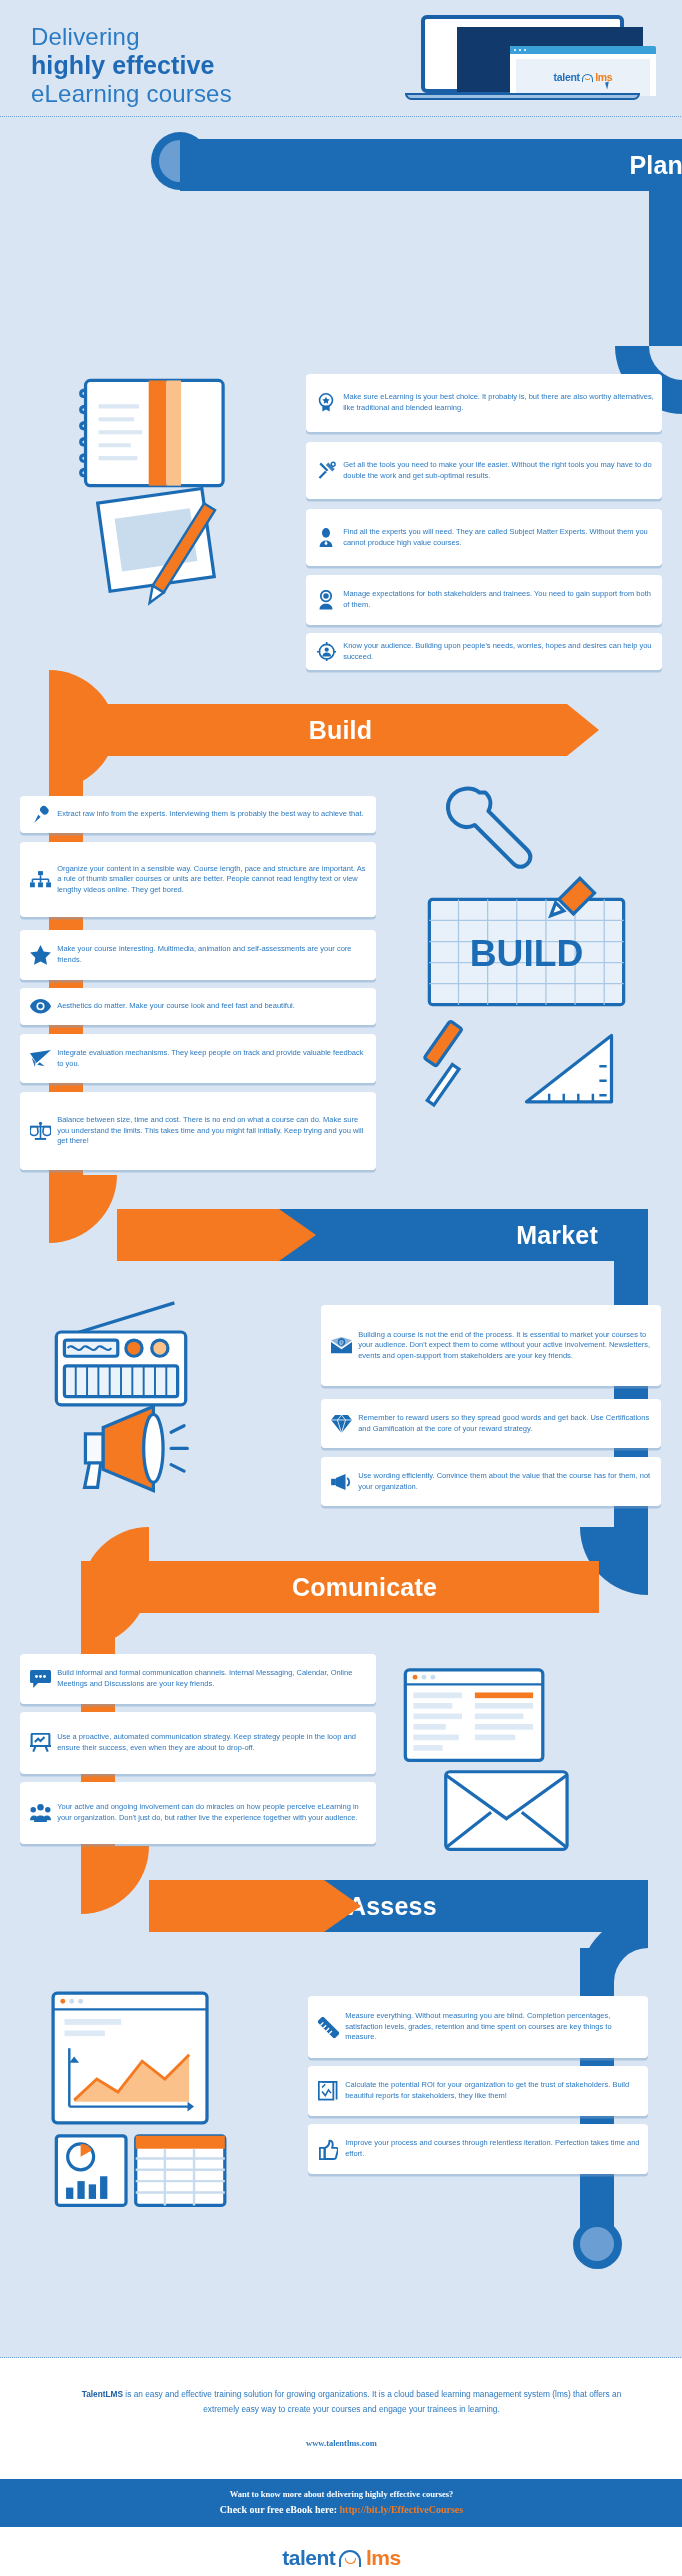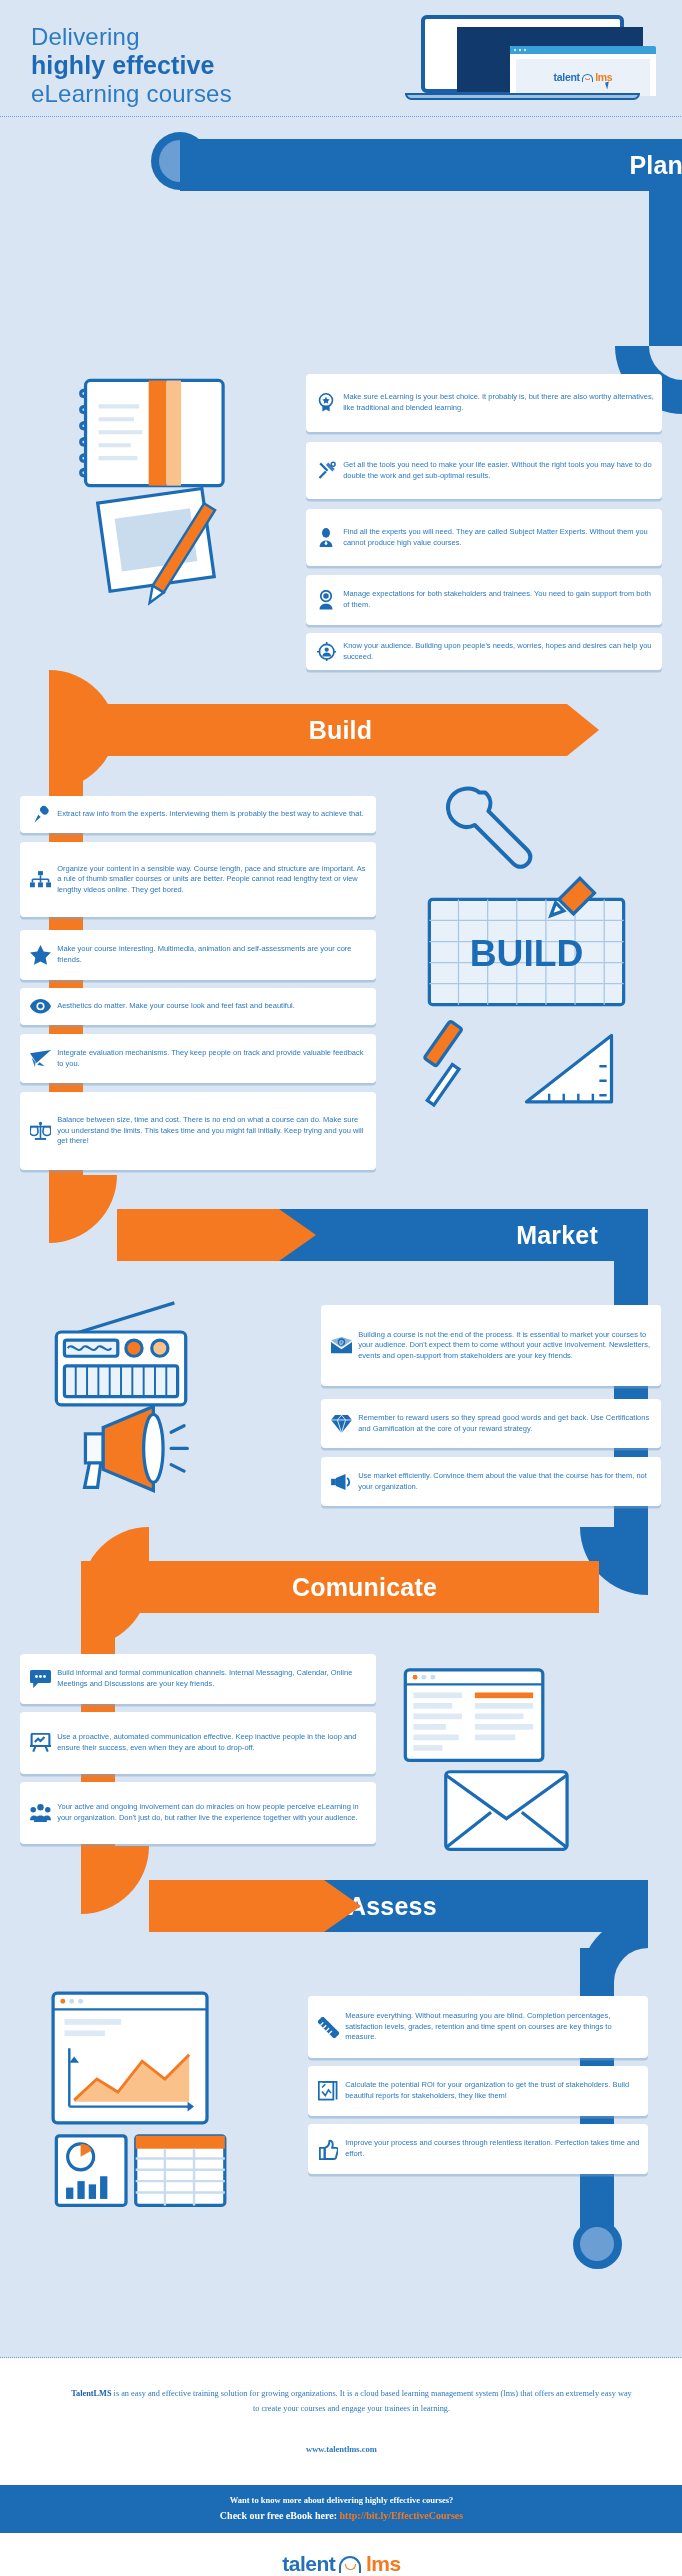--- a/index.html
+++ b/index.html
@@ -84,21 +84,21 @@
     position:absolute; background:#ffffff; border-radius:4px;
     box-shadow: 0 2.4px 0 rgba(125,160,200,.45);
     display:flex; align-items:center; padding:6.5px 8px 6.5px 6.5px;
   }
   .card .ic { width:27.5px; min-width:27.5px; display:flex; align-items:center; justify-content:center; color:#1b6cb5; }
   .card .tx { font-size:7.5px; line-height:1.42; color:#2c79c0; padding-left:3.2px; }
 
   
   .illus { position:absolute; }
   .foot-text { font-size:8.3px; line-height:1.75; color:#2c79c0; text-align:center;
-     padding:12px 49px; font-family:Liberation Serif, serif;margin-left:20px; }
+     padding:6px 49px; font-family:Liberation Sans, sans-serif;margin-left:20px; }
   .foot-text b { color:#1b5fa6; }
   .foot-url { font-size:8.5px; font-weight:700; color:#2c79c0; text-align:center;
      font-family:"Liberation Serif", serif; }
   .cta { background:#1b6cb5; width:683px; text-align:center; padding:9.7px 0 11.3px; }
   .cta-l1 { font-size:8.5px; font-weight:700; color:#ffffff; font-family:"Liberation Serif", serif;}
   .cta-l2 { font-size:10px; font-weight:700; color:#ffffff; margin-top:5.7px; font-family:"Liberation Serif", serif;}
   .cta-l2 .u { color:#f47920; }
   .brand { text-align:center; padding-top:19.4px; }
   .brandlogo { font-size:21px; font-weight:700; display:inline-flex; align-items:center; letter-spacing:-0.5px;}
   .brandlogo .t { color:#2371bb; }
@@ -392,21 +392,21 @@
   </div>
 
   <div class="card" style="left:321px;top:1457px;width:340px;height:49px;">
     <div class="ic">
       <svg width="21" height="16" viewBox="0 0 26 20" fill="#1b6cb5">
           <path d="M0 6h6v8H0z"></path>
           <path d="M6 5l12-5v20L6 15z"></path>
           <path d="M20 5a6 6 0 010 10" fill="none" stroke="#1b6cb5" stroke-width="2.4"></path>
         </svg>
     </div>
-    <div class="tx">Use market efficiently. Convince them about the value that the course has for them, not your organization.</div>
+    <div class="tx">Use wording efficiently. Convince them about the value that the course has for them, not your organization.</div>
   </div>
 
   <div class="illus" style="left:45px;top:1296px;width:186px;height:203px;">
     <svg width="186" height="203" viewBox="0 0 230 250">
       <g fill="none" stroke="#1b6cb5" stroke-width="4">
         <path d="M30 48L160 8" stroke-width="4"></path>
         <rect x="14" y="44" width="160" height="90" rx="6" fill="#ffffff"></rect>
         <rect x="24" y="54" width="66" height="20" rx="3" fill="#eaf2fa"></rect>
         <path d="M28 64c6-8 12 8 18 0s12 8 18 0s12 8 18 0" stroke-width="2.6"></path>
         <circle cx="110" cy="64" r="10" fill="#f47920" stroke="#1b6cb5"></circle>
@@ -443,21 +443,21 @@
   </div>
 
   <div class="card" style="left:20px;top:1712px;width:356px;height:62px;">
     <div class="ic">
       <svg width="21" height="19.4" viewBox="0 0 26 24" fill="none" stroke="#1b6cb5" stroke-width="2.6">
           <rect x="2" y="1" width="22" height="15" rx="1.5"></rect>
           <path d="M6 11l4-4 3 3 5-5"></path>
           <path d="M7 16l-3 7M19 16l3 7M0 16h26" stroke-width="2.6"></path>
         </svg>
     </div>
-    <div class="tx">Use a proactive, automated communication effective. Keep inactive people in the loop and ensure their success, even when they are about to drop-off.</div>
+    <div class="tx">Use a proactive, automated communication strategy. Keep strategy people in the loop and ensure their success, even when they are about to drop-off.</div>
   </div>
 
   <div class="card" style="left:20px;top:1782px;width:356px;height:62px;">
     <div class="ic">
       <svg width="21" height="18" viewBox="0 0 26 22" fill="#1b6cb5">
           <circle cx="13" cy="4" r="4"></circle>
           <circle cx="4" cy="7" r="3.4"></circle>
           <circle cx="22" cy="7" r="3.4"></circle>
           <path d="M0 20c0-4 2-6 5-6s5 2 5 6z"></path>
           <path d="M16 20c0-4 2-6 5-6s5 2 5 6z"></path>

